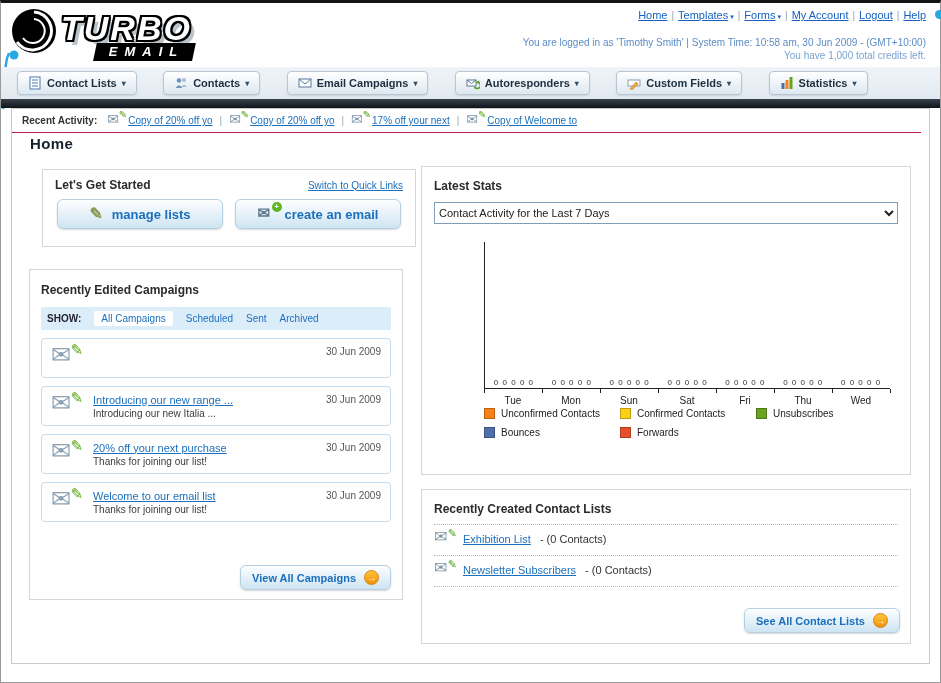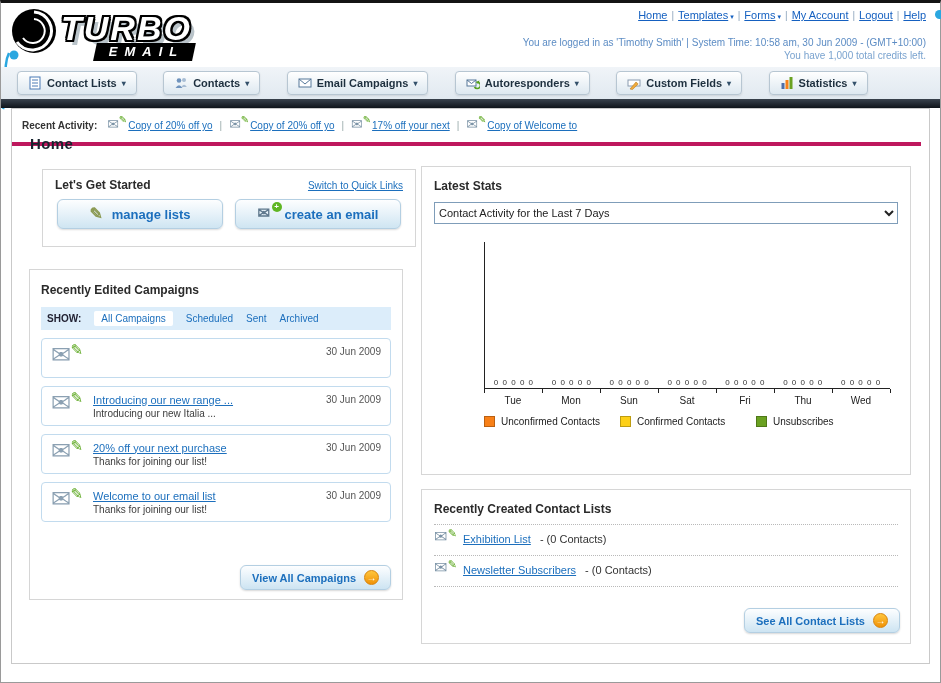--- a/index.html
+++ b/index.html
@@ -27,21 +27,21 @@
   .corner-dot{position:absolute;top:7px;right:-4px;width:9px;height:9px;border-radius:50%;background:#2aa7e0}
 
   
   .main-nav{position:absolute;top:64px;left:0;right:0;height:32px;background:linear-gradient(#f0f4f8,#e1e9f0);padding:4px 0 8px 16px;white-space:nowrap}
   .tab{display:inline-flex;align-items:center;gap:5px;height:24px;padding:0 10px;margin-right:22px;background:linear-gradient(#ffffff,#dde8f0);border:1px solid #b7c6d2;border-radius:4px;font-size:11px;font-weight:bold;color:#1d2f3e;box-shadow:0 1px 2px rgba(0,0,0,.10);cursor:pointer}
   .tab .caret2{font-size:8px;color:#33506a}
   .dark-bar{position:absolute;top:96px;left:0;right:0;height:9px;background:linear-gradient(#39424d,#0f141a)}
 
   
   .content-frame{position:absolute;top:105px;left:10px;right:10px;height:556px;border:1px solid #c9c9c9;background:#fff}
-  .recent-activity{position:absolute;top:0;left:0;right:8px;height:37px;display:flex;align-items:center;padding:0 10px;font-size:10px;border-bottom:4px solid #be185d;background:#fff}
+  .recent-activity{position:absolute;top:0;left:0;right:8px;height:24px;display:flex;align-items:center;padding:0 10px;font-size:10px;border-bottom:1px solid #be185d;background:#fff}
   .ra-label{font-weight:bold;color:#333;margin-right:10px}
   .ra-item{display:inline-flex;align-items:center;gap:5px}
   .ra-item a{color:#1c6fbd;text-decoration:underline;font-size:10px;cursor:pointer}
   .ra-sep{color:#9aa;margin:0 7px}
 
   .page-title{position:absolute;left:18px;top:26px;font-size:15px;font-weight:bold;color:#16232e;letter-spacing:.4px}
 
   .panel{position:absolute;background:#fff;border:1px solid #d6d6d6}
   .panel-title{font-size:12px;font-weight:bold;color:#2b2b2b}
 
@@ -92,21 +92,21 @@
   .y-axis span:nth-child(1){top:-5px}.y-axis span:nth-child(2){top:10px}.y-axis span:nth-child(3){top:24px}
   .y-axis span:nth-child(4){top:39px}.y-axis span:nth-child(5){top:54px}.y-axis span:nth-child(6){top:68px}
   .y-axis span:nth-child(7){top:83px}.y-axis span:nth-child(8){top:98px}.y-axis span:nth-child(9){top:113px}
   .y-axis span:nth-child(10){top:127px}.y-axis span:nth-child(11){top:142px}
   .plot{position:absolute;left:50px;top:6px;width:406px;height:147px;border-left:1px solid #222;border-bottom:1px solid #222}
   .zeros{position:absolute;left:0;right:0;bottom:1px;display:flex}
   .zeros span{flex:1;text-align:center;font-size:8px;color:#333;letter-spacing:1px}
   .x-ticks{position:absolute;left:50px;top:153px;width:407px;height:4px;background:repeating-linear-gradient(to right,#222 0 1px,transparent 1px 58px)}
   .x-labels{position:absolute;left:50px;top:159px;width:406px;display:flex}
   .x-labels span{flex:1;text-align:center;font-size:10px;color:#222}
-  .legend{margin-top:8px;margin-left:50px}
+  .legend{margin-left:50px}
   .legend-row{display:flex;margin-bottom:8px}
   .legend-item{display:flex;align-items:center;width:136px;font-size:10px;color:#222;gap:6px}
   .sw{width:11px;height:11px;border:1px solid rgba(0,0,0,.25);flex:none}
   .sw0{background:#f88017}.sw1{background:#fdd017}.sw2{background:#6aa121}.sw3{background:#4f6fa8}.sw4{background:#e8502c}
 
   
   .clists{left:409px;top:380px;width:490px;height:155px;padding:9px 12px 40px}
   .dotted{border-top:1px dotted #b9b9b9;margin:7px 0 0}
   .cl-item{display:flex;align-items:center;gap:9px;font-size:11px;padding:7px 0 2px}
   .cl-item a{color:#1c6fbd;text-decoration:underline;cursor:pointer}
@@ -358,20 +358,30 @@
             </span>
           <span class="legend-item">
               <span class="sw sw1"></span>
               <span>Confirmed Contacts</span>
             </span>
           <span class="legend-item">
               <span class="sw sw2"></span>
               <span>Unsubscribes</span>
             </span>
         </div>
+        <div class="legend-row">
+          <span class="legend-item">
+              <span class="sw sw3"></span>
+              <span>Bounces</span>
+            </span>
+          <span class="legend-item">
+              <span class="sw sw4"></span>
+              <span>Forwards</span>
+            </span>
+        </div>
       </div>
     </section>
 
     <section class="panel clists">
       <span class="panel-title">Recently Created Contact Lists</span>
       <div class="dotted"></div>
       <div class="cl-item">
         <span class="envp md">
             <span class="env">✉</span>
             <span class="pen">✎</span>

